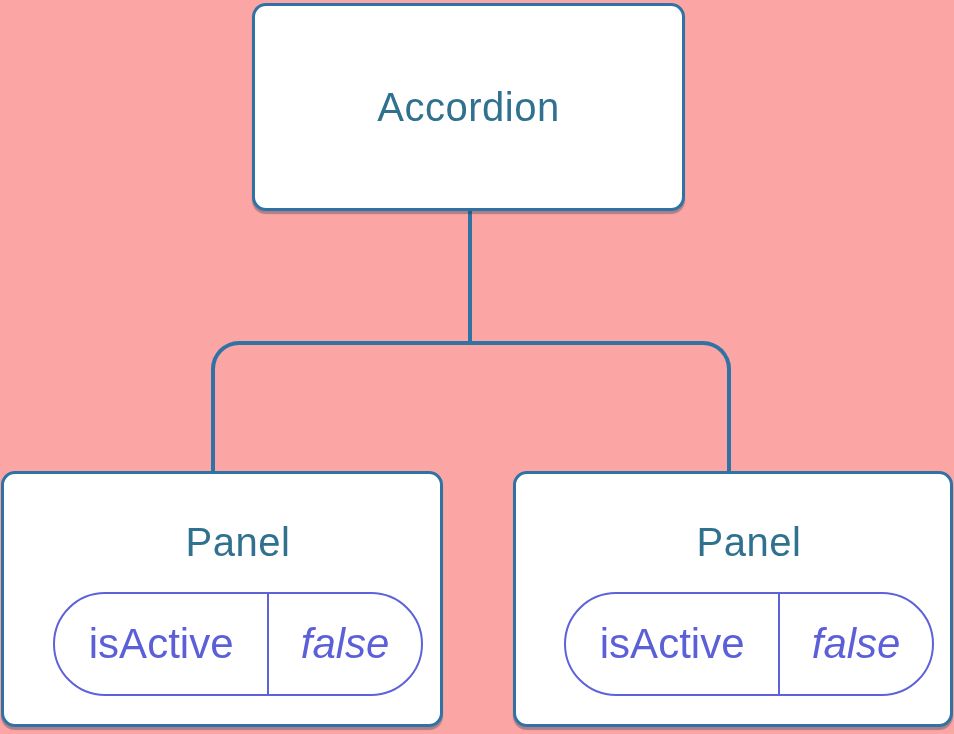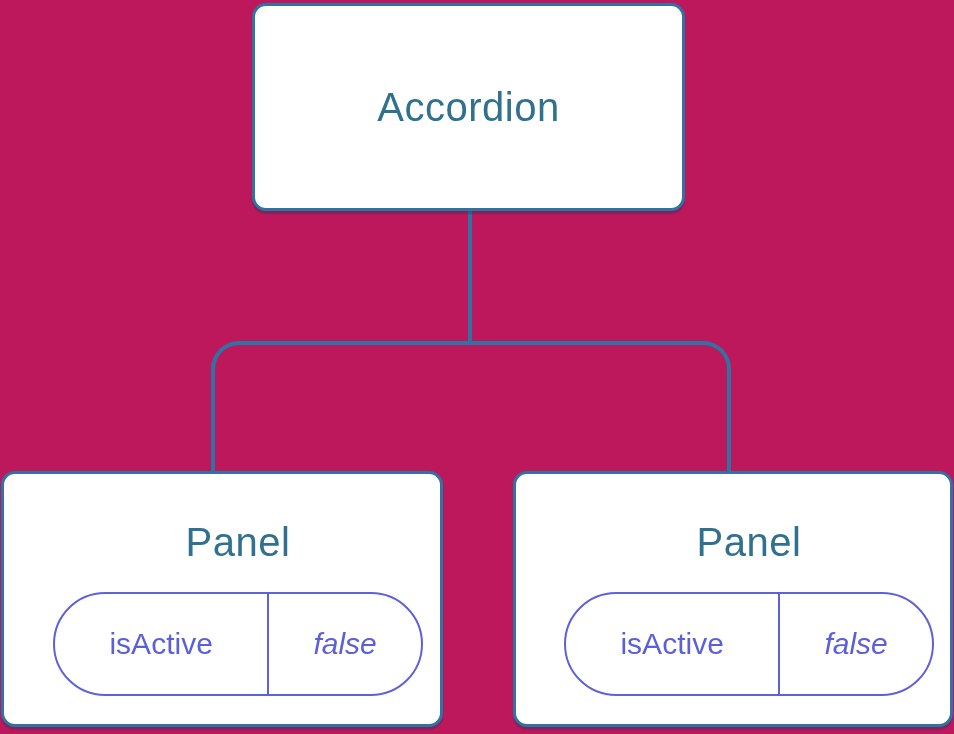--- a/index.html
+++ b/index.html
@@ -9,21 +9,21 @@
   body {
     width: 954px;
     height: 734px;
     overflow: hidden;
     font-family: "Liberation Sans", sans-serif;
   }
   .stage {
     position: relative;
     width: 954px;
     height: 734px;
-    background: #be185d;
+    background: #fca5a5;
   }
   
   .stem {
     position: absolute;
     left: 468px;
     top: 210px;
     width: 4px;
     height: 133px;
     background: #2e73a4;
   }
@@ -90,21 +90,21 @@
     display: flex;
     align-items: stretch;
     overflow: hidden;
     background: #ffffff;
   }
   .pill-cell {
     display: flex;
     align-items: center;
     justify-content: center;
     color: #5c60d8;
-    font-size: 30px;
+    font-size: 42px;
     font-weight: 500;
   }
   .pill-name {
     width: 58%;
     border-right: 2px solid #5e62d9;
   }
   .pill-value {
     flex: 1;
     font-style: italic;
   }

